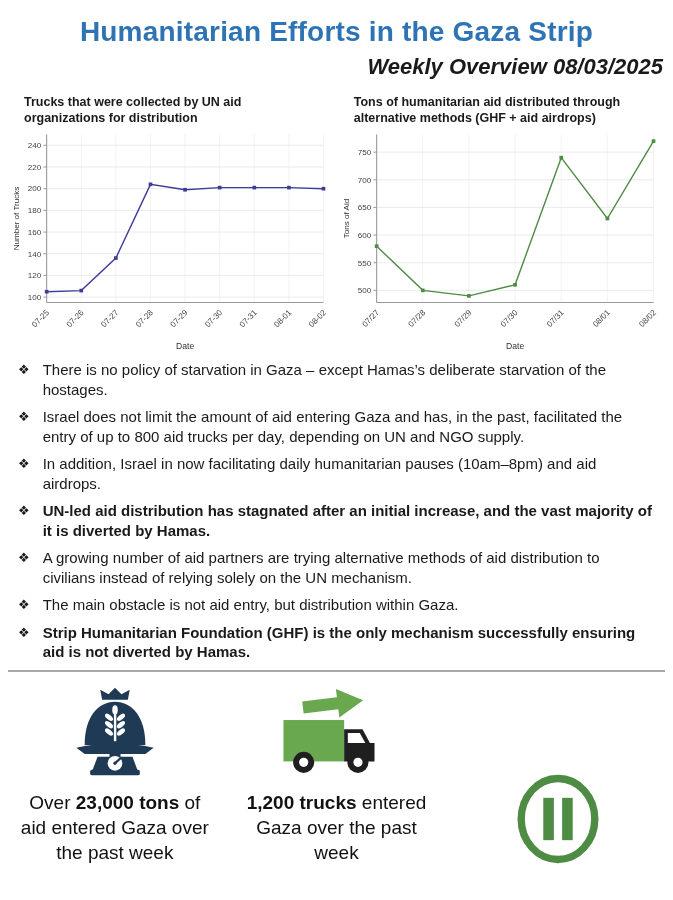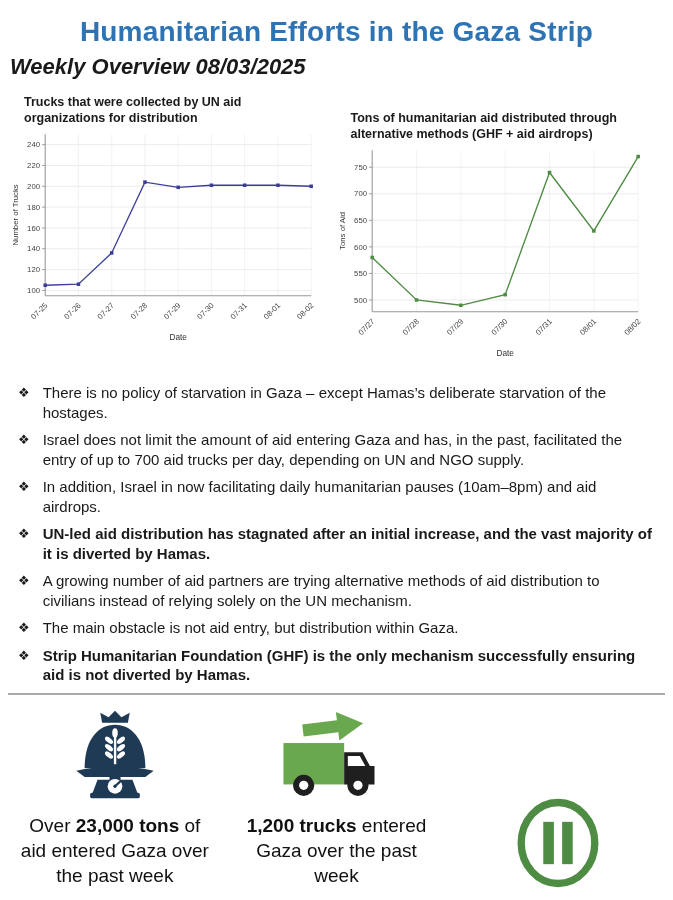--- a/index.html
+++ b/index.html
@@ -11,21 +11,21 @@
     --pause-green:#4e8b43;
     --text-dark:#1a1a1a;
   }
   *{box-sizing:border-box}
   html,body{margin:0;padding:0;background:#fff}
   body{font-family:"Liberation Sans",sans-serif;color:var(--text-dark)}
   .page{width:673px;height:900px;position:relative;overflow:hidden;background:#fff;margin:0 auto}
 
   .main-title{margin:16px 10px 2px;text-align:center;color:var(--title-blue);
     font-size:28px;font-weight:bold;letter-spacing:0.2px}
-  .sub-title{margin:6px 10px 8px;text-align:left;font-size:22px;font-weight:bold;font-style:italic}
+  .sub-title{margin:6px 10px 8px;text-align:right;font-size:22px;font-weight:bold;font-style:italic}
 
   .charts-row{display:flex;justify-content:space-between;padding:0 10px}
   .chart-box{width:49.5%;display:flex;flex-direction:column;align-items:center}
   .chart-title{font-size:12.5px;font-weight:bold;text-align:left;line-height:1.3;
     margin:4px 14px 2px;min-height:34px;display:flex;align-items:flex-end;justify-content:center}
   svg.chart{width:100%;height:auto;display:block}
 
   .bullets{list-style:none;margin:8px 0 0;padding:0 20px 0 18px}
   .bullets li{display:flex;gap:13px;margin-bottom:8px;font-size:15px;line-height:1.3;color:var(--text-dark)}
   .bullets li .marker{font-size:13px;line-height:1.5;flex:0 0 auto}
@@ -104,21 +104,21 @@
           <rect x="64.425" y="149.22903225806454" width="3.4" height="3.4" fill="#3d3d99"></rect>
           <rect x="96.55" y="119.03548387096774" width="3.4" height="3.4" fill="#3d3d99"></rect>
           <rect x="128.675" y="50.596774193548384" width="3.4" height="3.4" fill="#3d3d99"></rect>
           <rect x="160.8" y="55.629032258064505" width="3.4" height="3.4" fill="#3d3d99"></rect>
           <rect x="192.925" y="53.616129032258065" width="3.4" height="3.4" fill="#3d3d99"></rect>
           <rect x="225.05" y="53.616129032258065" width="3.4" height="3.4" fill="#3d3d99"></rect>
           <rect x="257.175" y="53.616129032258065" width="3.4" height="3.4" fill="#3d3d99"></rect>
           <rect x="289.3" y="54.62258064516129" width="3.4" height="3.4" fill="#3d3d99"></rect>
         </svg>
     </figure>
-    <figure class="chart-box" style="margin:16px">
+    <figure class="chart-box" style="margin:0">
       <figcaption class="chart-title">Tons of humanitarian aid distributed through alternative methods (GHF + aid airdrops)</figcaption>
       <svg class="chart" id="chart1" viewBox="0 0 300 208">
           <line x1="34" y1="6" x2="34" y2="162" stroke="#efefef" stroke-width="0.7"></line>
           <line x1="76.83333333333334" y1="6" x2="76.83333333333334" y2="162" stroke="#efefef" stroke-width="0.7"></line>
           <line x1="119.66666666666667" y1="6" x2="119.66666666666667" y2="162" stroke="#efefef" stroke-width="0.7"></line>
           <line x1="162.5" y1="6" x2="162.5" y2="162" stroke="#efefef" stroke-width="0.7"></line>
           <line x1="205.33333333333334" y1="6" x2="205.33333333333334" y2="162" stroke="#efefef" stroke-width="0.7"></line>
           <line x1="248.16666666666666" y1="6" x2="248.16666666666666" y2="162" stroke="#efefef" stroke-width="0.7"></line>
           <line x1="291" y1="6" x2="291" y2="162" stroke="#efefef" stroke-width="0.7"></line>
           <line x1="34" y1="150.71052631578945" x2="291" y2="150.71052631578945" stroke="#e4e4e4" stroke-width="0.7"></line>
@@ -162,21 +162,21 @@
     </figure>
   </div>
 
   <ul class="bullets" id="bullets">
       <li>
         <span class="marker">❖</span>
         <span class="bullet-text">There is no policy of starvation in Gaza – except Hamas’s deliberate starvation of the hostages.</span>
       </li>
       <li>
         <span class="marker">❖</span>
-        <span class="bullet-text">Israel does not limit the amount of aid entering Gaza and has, in the past, facilitated the entry of up to 700 aid trucks per day, depending on UN and NGO supply.</span>
+        <span class="bullet-text">Israel does not limit the amount of aid entering Gaza and has, in the past, facilitated the entry of up to 800 aid trucks per day, depending on UN and NGO supply.</span>
       </li>
       <li>
         <span class="marker">❖</span>
         <span class="bullet-text">In addition, Israel in now facilitating daily humanitarian pauses (10am–8pm) and aid airdrops.</span>
       </li>
       <li class="bold">
         <span class="marker">❖</span>
         <span class="bullet-text">UN-led aid distribution has stagnated after an initial increase, and the vast majority of it is diverted by Hamas.</span>
       </li>
       <li>

